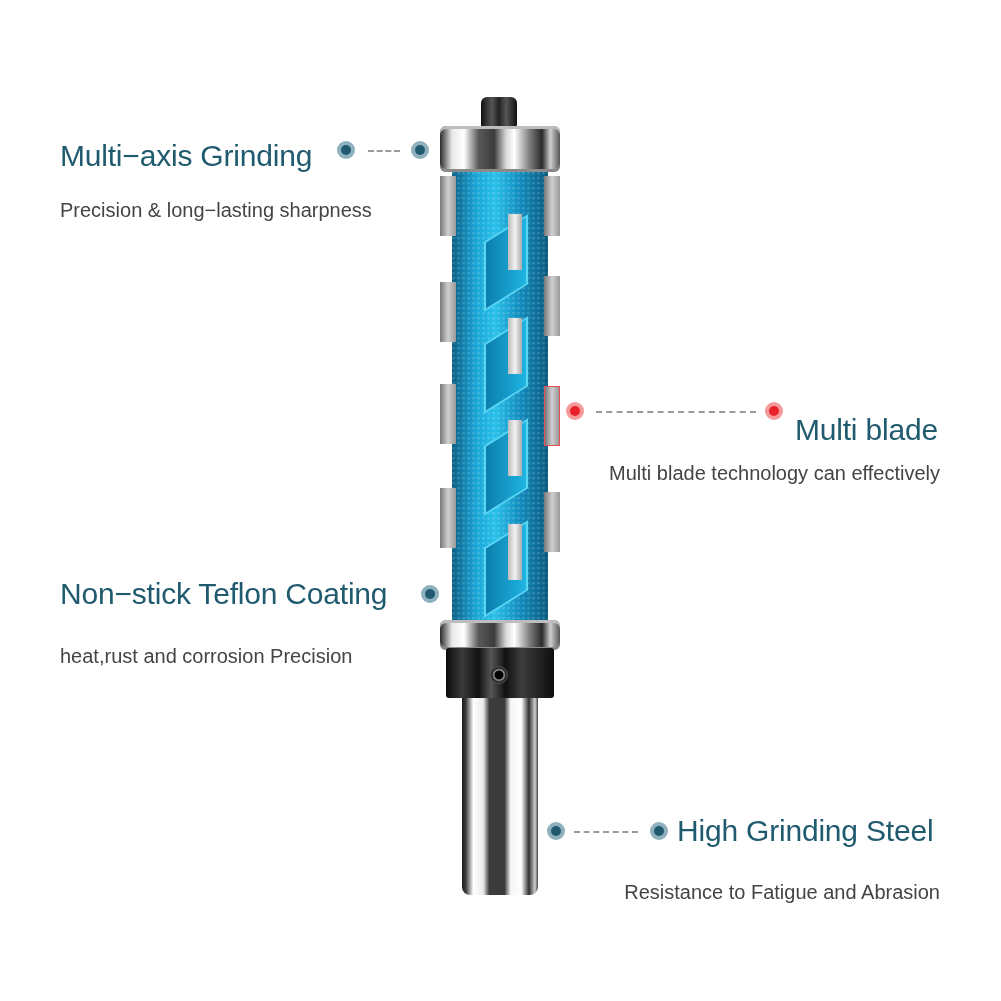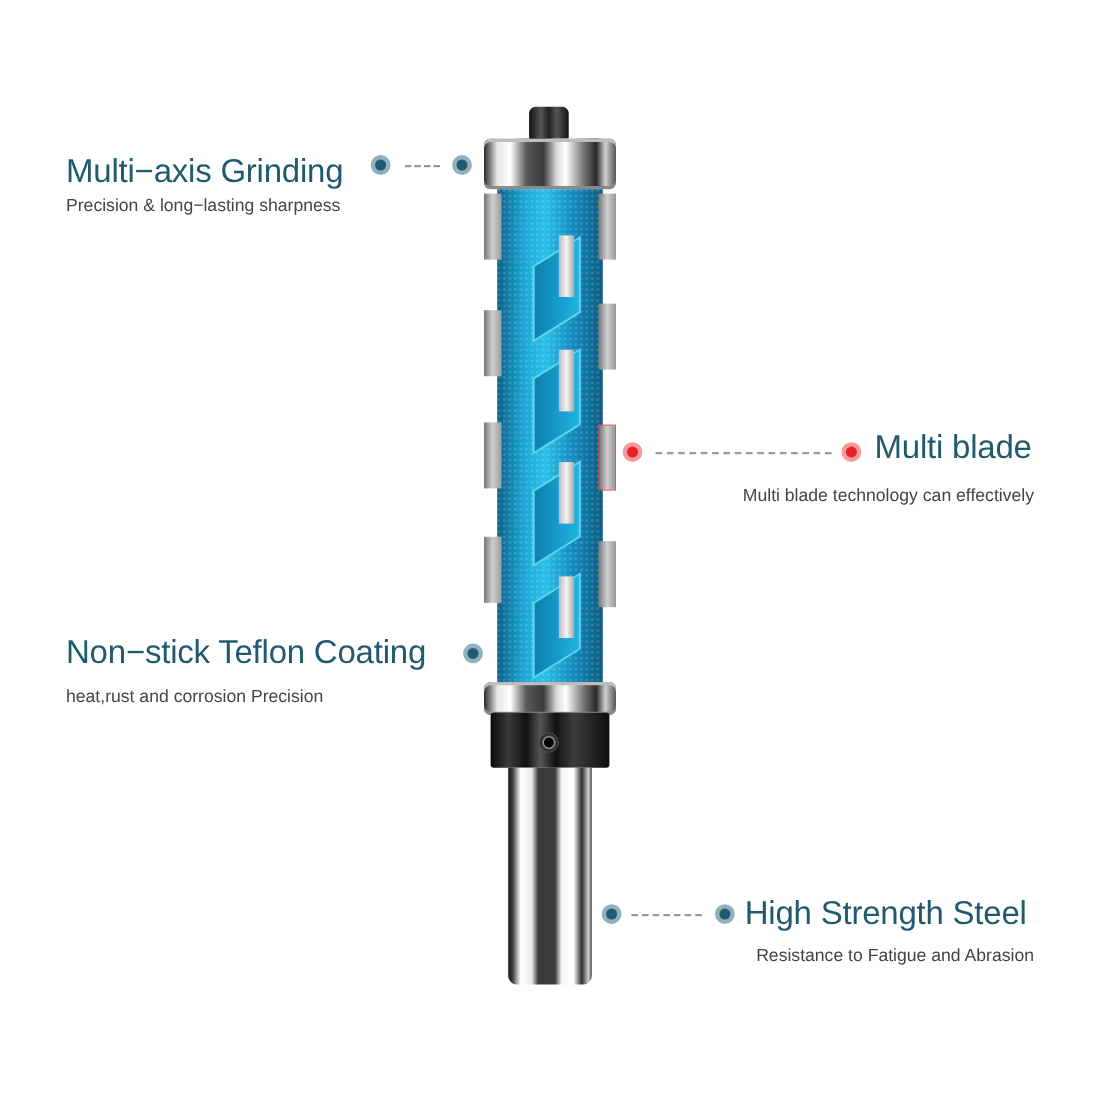--- a/index.html
+++ b/index.html
@@ -6,21 +6,21 @@
   body {
     width: 1001px; height: 1001px; background: #ffffff;
     position: relative; overflow: hidden;
     font-family: "Liberation Sans", "DejaVu Sans", sans-serif;
   }
   .title {
     position: absolute; color: #1f5a6e; font-size: 30px; font-weight: 400;
     letter-spacing: -0.2px; white-space: nowrap; line-height: 1;
   }
   .desc {
-    position: absolute; color: #444444; font-size: 16px; white-space: nowrap; line-height: 1.35;
+    position: absolute; color: #444444; font-size: 20px; white-space: nowrap; line-height: 1.35; margin-top: 20px;
   }
   .right { text-align: left; }
   .dot {
     position: absolute; width: 18px; height: 18px; border-radius: 50%;
     background: #8fb0bd; box-sizing: border-box;
   }
   .dot::after {
     content: ""; position: absolute; left: 4px; top: 4px; width: 10px; height: 10px;
     border-radius: 50%; background: #1f5a6e;
   }
@@ -109,26 +109,26 @@
 
 <div class="title" style="left:60px;top:126px;margin-top:15px;">Multi−axis Grinding</div>
 <div class="desc" style="left:60px;top:177px;">Precision &amp; long−lasting sharpness</div>
 <div class="dot" style="left:337px;top:141px;"></div>
 <div class="dash" style="left:368px;top:150px;width:32px;"></div>
 <div class="dot" style="left:411px;top:141px;"></div>
 
 <div class="dot red" style="left:566px;top:402px;"></div>
 <div class="dash" style="left:596px;top:411px;width:160px;"></div>
 <div class="dot red" style="left:765px;top:402px;"></div>
-<div class="title" style="left:795px;top:392px;">Multi blade</div>
+<div class="title" style="left:795px;top:415px;">Multi blade</div>
 <div class="desc right" style="right:61px;top:440px;">
   <div>Multi blade technology can effectively</div>
 </div>
 
 <div class="title" style="left:60px;top:579px;">Non−stick Teflon Coating</div>
 <div class="desc" style="left:60px;top:623px;">heat,rust and corrosion Precision</div>
 <div class="dot" style="left:421px;top:585px;"></div>
 
 <div class="dot" style="left:547px;top:822px;"></div>
 <div class="dash" style="left:574px;top:831px;width:64px;"></div>
 <div class="dot" style="left:650px;top:822px;"></div>
-<div class="title" style="left:677px;top:816px;">High Strength Steel</div>
+<div class="title" style="left:677px;top:816px;">High Grinding Steel</div>
 <div class="desc right" style="right:61px;top:859px;">Resistance to Fatigue and Abrasion</div>
 
 </body></html>

